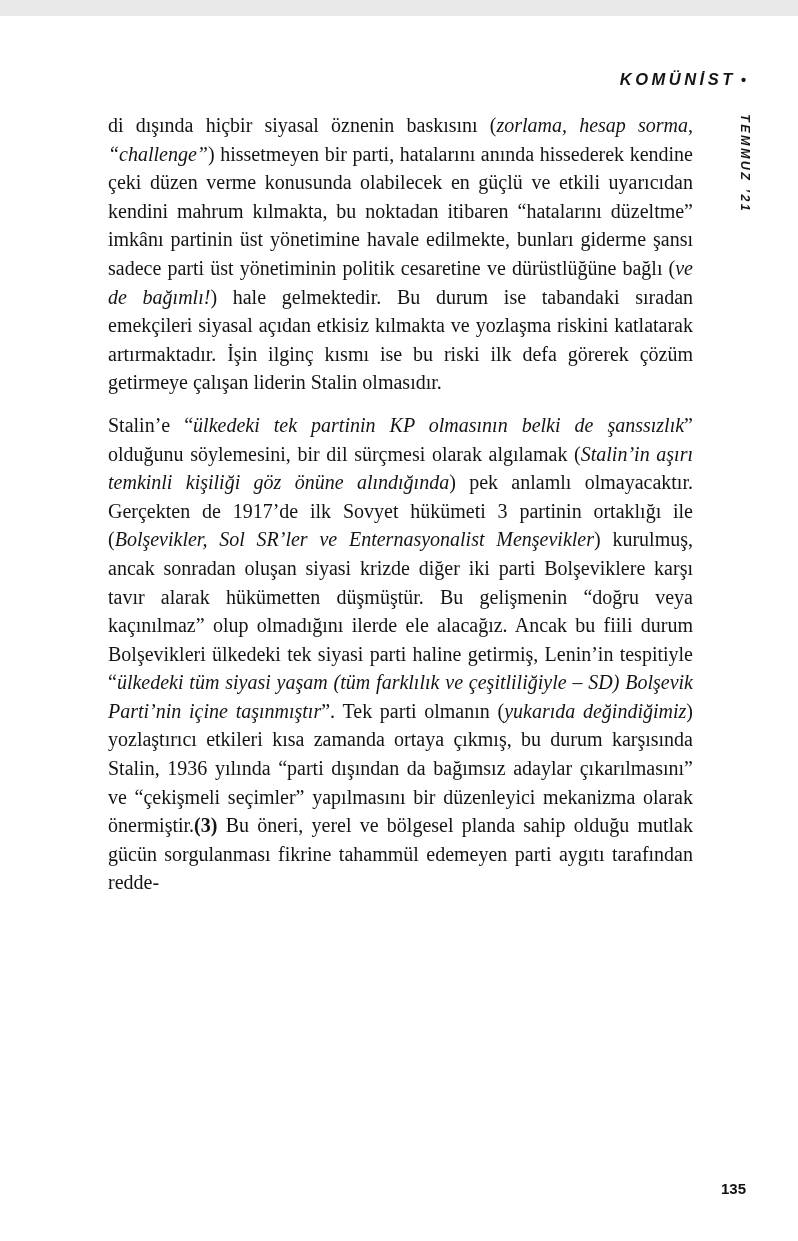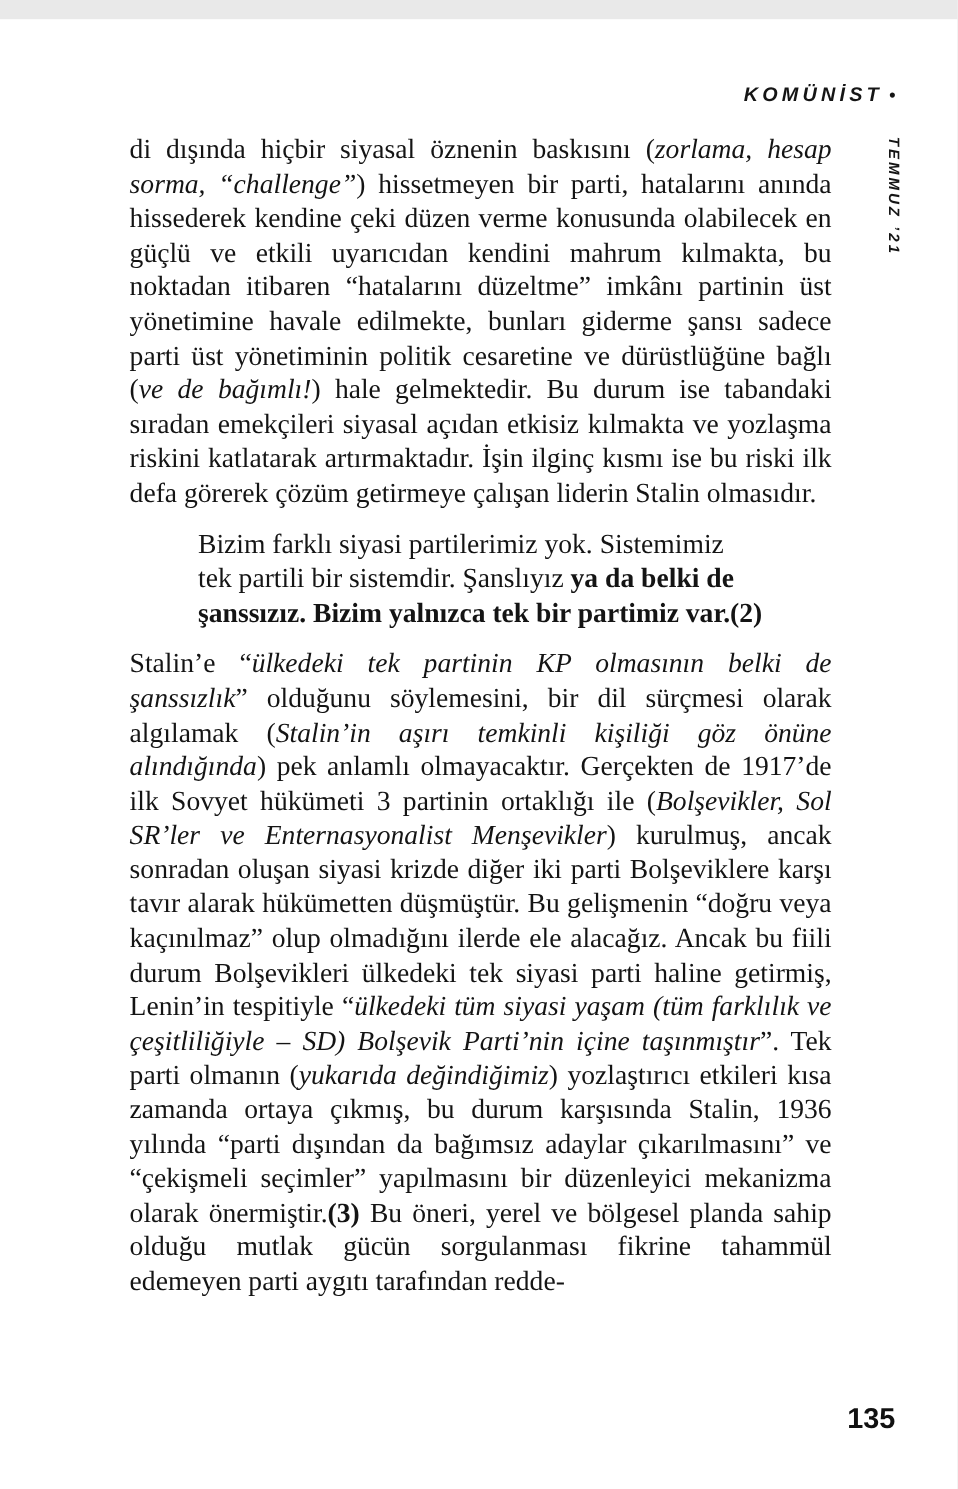--- a/index.html
+++ b/index.html
@@ -42,57 +42,56 @@
     font-size: 12.5px;
     letter-spacing: 2.5px;
     white-space: nowrap;
   }
   .text-column {
     position: absolute;
     left: 108px;
     top: 95px;
     width: 585px;
     font-family: "Liberation Serif", serif;
-    font-size: 23px;
+    font-size: 20px;
     line-height: 28.6px;
     color: #141414;
   }
   .text-column p {
     text-align: justify;
     margin: 0 0 14px 0;
   }
   .text-column p.quote {
     margin: 3px 0 14px 57px;
     width: 472px;
     text-align: left;
   }
   .it { font-style: italic; }
   .bd { font-weight: bold; }
   .page-number {
     position: absolute;
     right: 52px;
     bottom: 60px;
     font-family: "Liberation Sans", sans-serif;
     font-weight: bold;
-    font-size: 24px;
+    font-size: 15px;
     color: #111;
   }
 </style>
 </head>
 <body>
 
 <div class="page">
 
   <div class="running-header">
     <span>KOMÜNİST</span><span class="bullet">•</span>
   </div>
 
   <div class="issue-date">TEMMUZ ’21</div>
 
   <div class="text-column">
       <p><span>di dışında hiçbir siyasal öznenin baskısını (</span><span class="it">zorlama, hesap sorma, “challenge”</span><span>) hissetmeyen bir parti, hatalarını anında hissederek kendine çeki düzen verme konusunda olabilecek en güçlü ve etkili uyarıcıdan kendini mahrum kılmakta, bu noktadan itibaren “hatalarını düzeltme” imkânı partinin üst yönetimine havale edilmekte, bunları giderme şansı sadece parti üst yönetiminin politik cesaretine ve dürüstlüğüne bağlı (</span><span class="it">ve de bağımlı!</span><span>) hale gelmektedir. Bu durum ise tabandaki sıradan emekçileri siyasal açıdan etkisiz kılmakta ve yozlaşma riskini katlatarak artırmaktadır. İşin ilginç kısmı ise bu riski ilk defa görerek çözüm getirmeye çalışan liderin Stalin olmasıdır.</span></p>
-      <p class="quote"><span>Bizim farklı siyasi partilerimiz yok. Sistemimiz tek partili bir sistemdir. Şanslıyız </span><span class="bd">ya da belki de şanssızız. Bizim yalnızca tek bir partimiz var.(2)</span></p>
       <p><span>Stalin’e “</span><span class="it">ülkedeki tek partinin KP olmasının belki de şanssızlık</span><span>” olduğunu söylemesini, bir dil sürçmesi olarak algılamak (</span><span class="it">Stalin’in aşırı temkinli kişiliği göz önüne alındığında</span><span>) pek anlamlı olmayacaktır. Gerçekten de 1917’de ilk Sovyet hükümeti 3 partinin ortaklığı ile (</span><span class="it">Bolşevikler, Sol SR’ler ve Enternasyonalist Menşevikler</span><span>) kurulmuş, ancak sonradan oluşan siyasi krizde diğer iki parti Bolşeviklere karşı tavır alarak hükümetten düşmüştür. Bu gelişmenin “doğru veya kaçınılmaz” olup olmadığını ilerde ele alacağız. Ancak bu fiili durum Bolşevikleri ülkedeki tek siyasi parti haline getirmiş, Lenin’in tespitiyle “</span><span class="it">ülkedeki tüm siyasi yaşam (tüm farklılık ve çeşitliliğiyle – SD) Bolşevik Parti’nin içine taşınmıştır</span><span>”. Tek parti olmanın (</span><span class="it">yukarıda değindiğimiz</span><span>) yozlaştırıcı etkileri kısa zamanda ortaya çıkmış, bu durum karşısında Stalin, 1936 yılında “parti dışından da bağımsız adaylar çıkarılmasını” ve “çekişmeli seçimler” yapılmasını bir düzenleyici mekanizma olarak önermiştir.</span><span class="bd">(3)</span><span> Bu öneri, yerel ve bölgesel planda sahip olduğu mutlak gücün sorgulanması fikrine tahammül edemeyen parti aygıtı tarafından redde-</span></p>
     </div>
 
   <div class="page-number">135</div>
 
 </div>
 
 </body></html>

